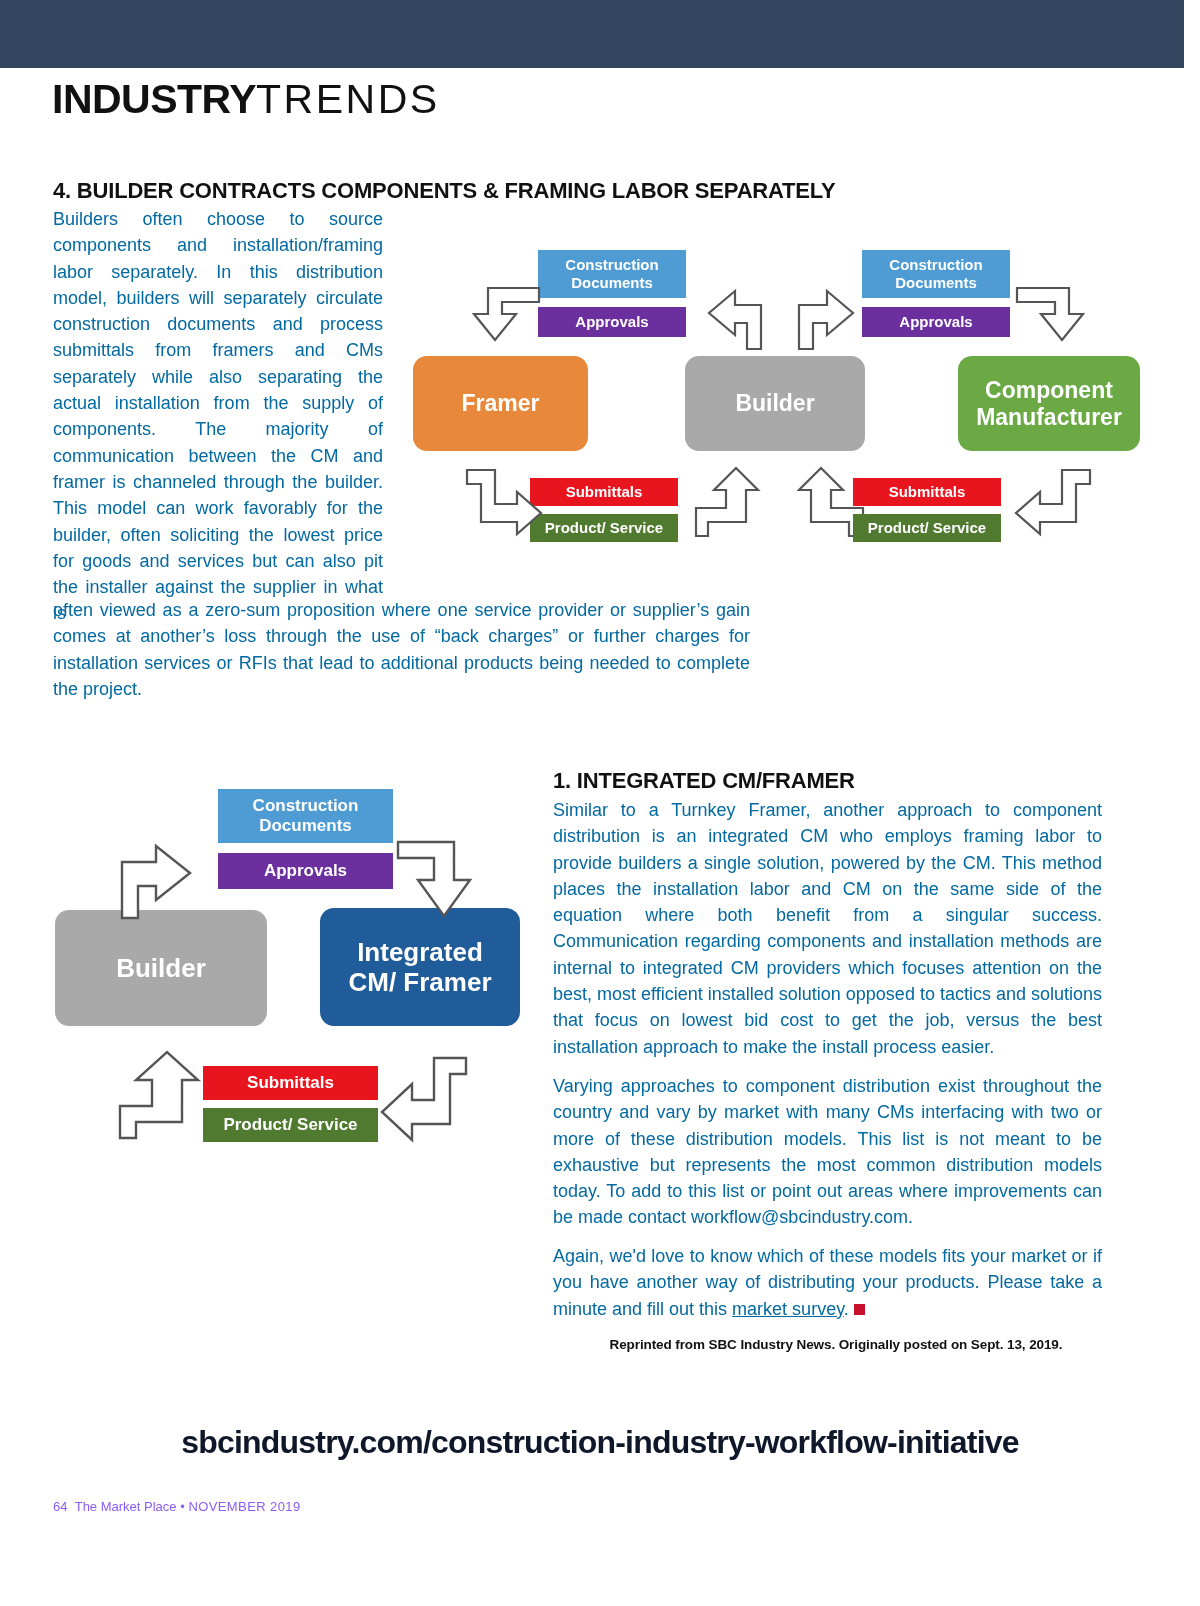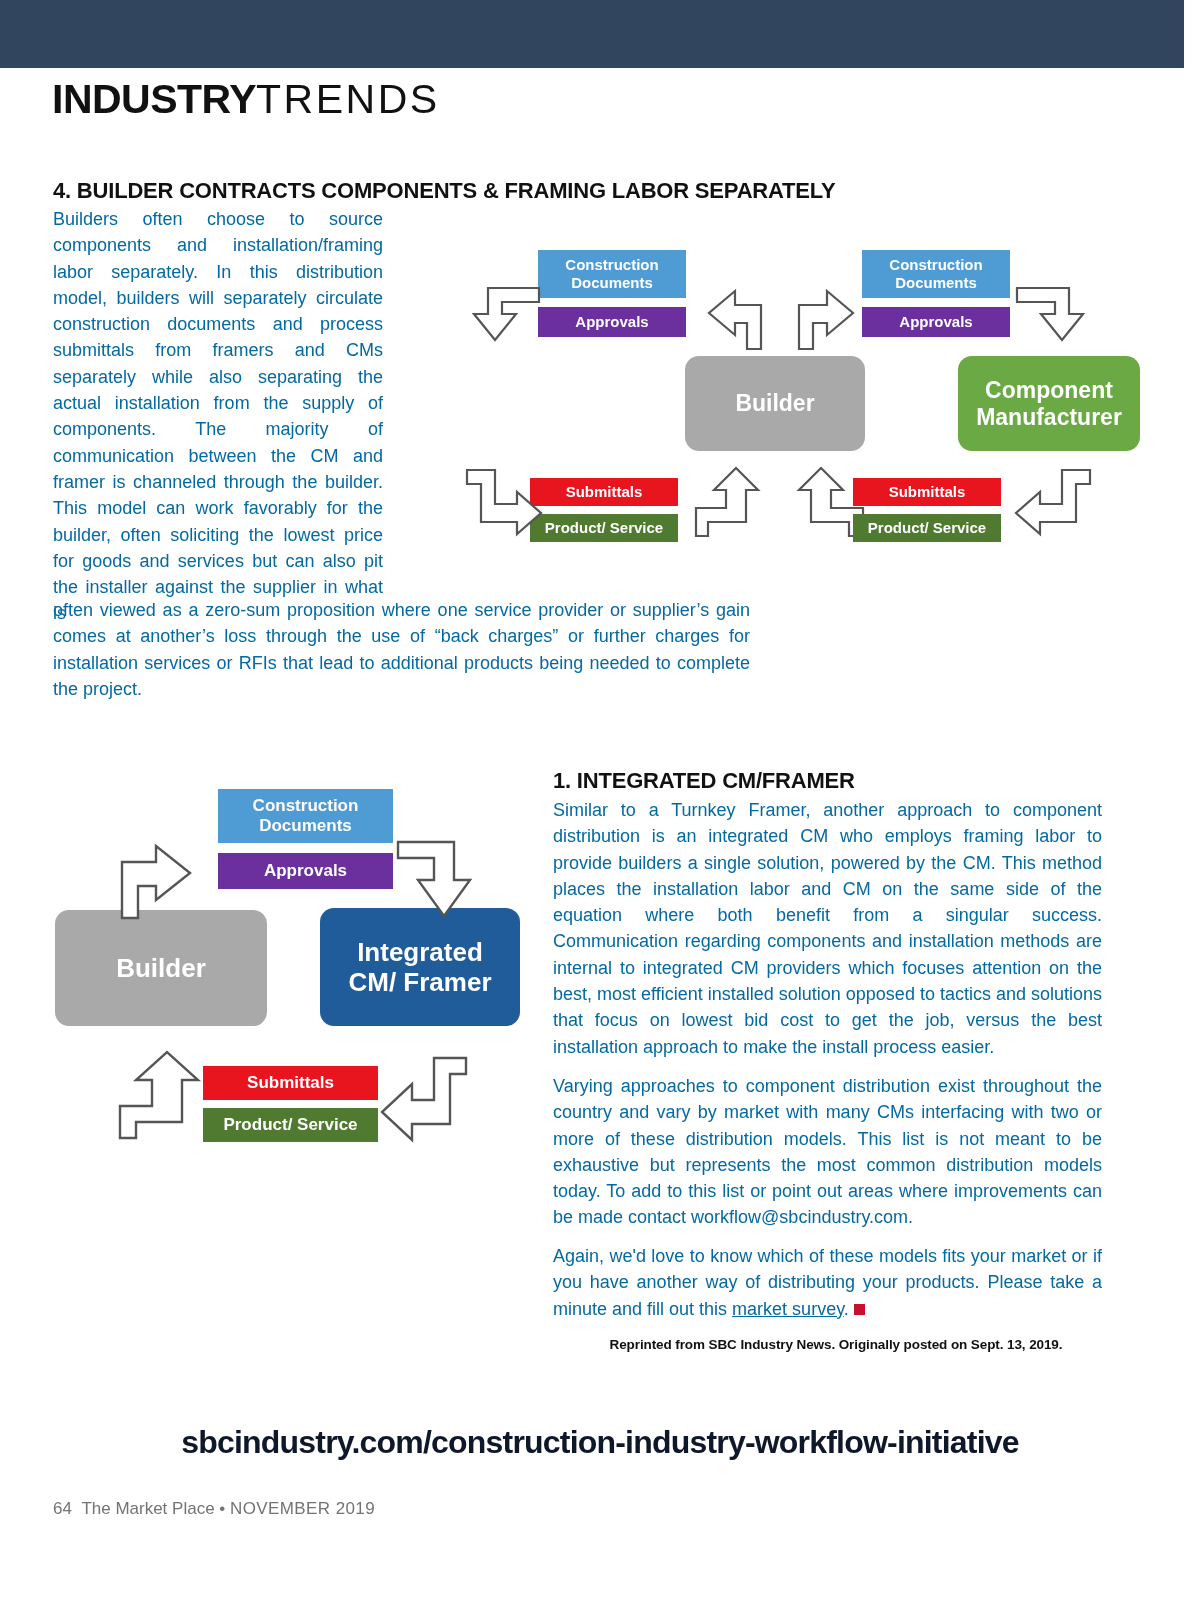--- a/index.html
+++ b/index.html
@@ -151,22 +151,22 @@
     font-weight: 700;
     color: #0f172a;
     letter-spacing: -0.8px;
   }
 
   
   #page-footer {
     position: absolute;
     top: 1499px;
     left: 53px;
-    font-size: 17px;
-    color: #737373;
+    font-size: 13px;
+    color: #8b5cf6;
     white-space: nowrap;
   }
   #page-footer .num { font-weight: 400; }
   #page-footer .mp  { font-style: normal; }
   #page-footer .date { letter-spacing: 0.4px; }
 </style>
 </head>
 <body>
 
 <div class="top-bar"></div>
@@ -184,20 +184,23 @@
 
   <div class="chip docs" style="left:133px; top:22px; width:148px; height:48px; font-size:15px;">
     <span style="white-space:pre-line;">Construction
 Documents</span>
   </div>
 
   <div class="chip approvals" style="left:133px; top:79px; width:148px; height:30px; font-size:15px;">
     <span>Approvals</span>
   </div>
 
+  <div class="node framer" style="left:8px; top:128px; width:175px; height:95px; font-size:23px;">
+    <span>Framer</span>
+  </div>
 
   <div class="chip submit" style="left:125px; top:250px; width:148px; height:28px; font-size:15px;">
     <span>Submittals</span>
   </div>
 
   <div class="chip product" style="left:125px; top:286px; width:148px; height:28px; font-size:15px;">
     <span>Product/ Service</span>
   </div>
 
   <div class="arrow" style="left:59px; top:58px;">

